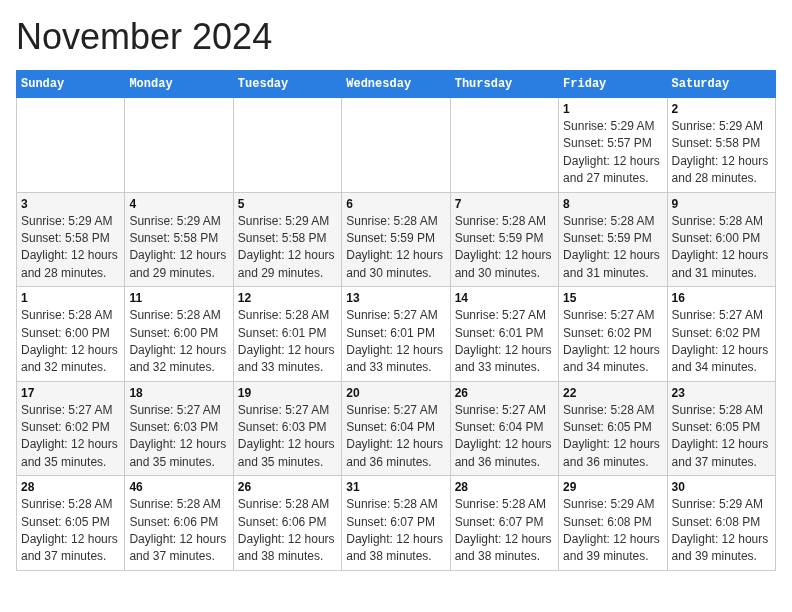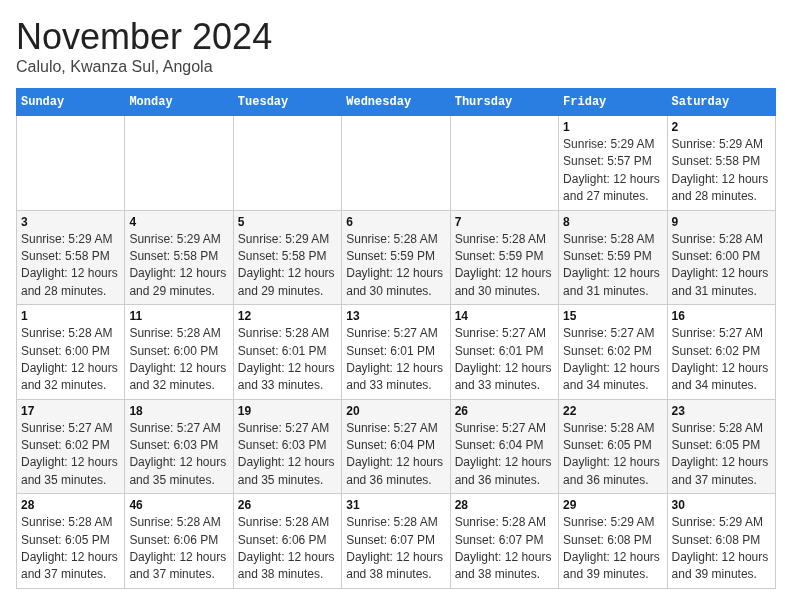--- a/index.html
+++ b/index.html
@@ -28,21 +28,21 @@
       line-height: 1.1;
     }
     .logo-text span {
       color: #2a7de1;
     }
     .logo-icon {
       width: 32px;
       height: 32px;
     }
     .title-block {
-      text-align: left;
+      text-align: center;
     }
     .title-block h1 {
       font-size: 36px;
       font-weight: normal;
       color: #222;
     }
     .title-block h2 {
       font-size: 16px;
       font-weight: normal;
       color: #444;
@@ -89,21 +89,20 @@
     .calendar tr:nth-child(even) .empty-cell {
       background: #f5f5f5 !important;
     }
   </style>
 </head>
 <body>
 
 <div class="header">
   <div class="title-block">
     <h1>November 2024</h1>
-    <h2>Calulo, Kwanza Sul, Angola</h2>
   </div>
 </div>
 
 <table class="calendar">
   <thead>
     <tr>
     <th>Sunday</th>
         <th>Monday</th>
         <th>Tuesday</th>
         <th>Wednesday</th>

